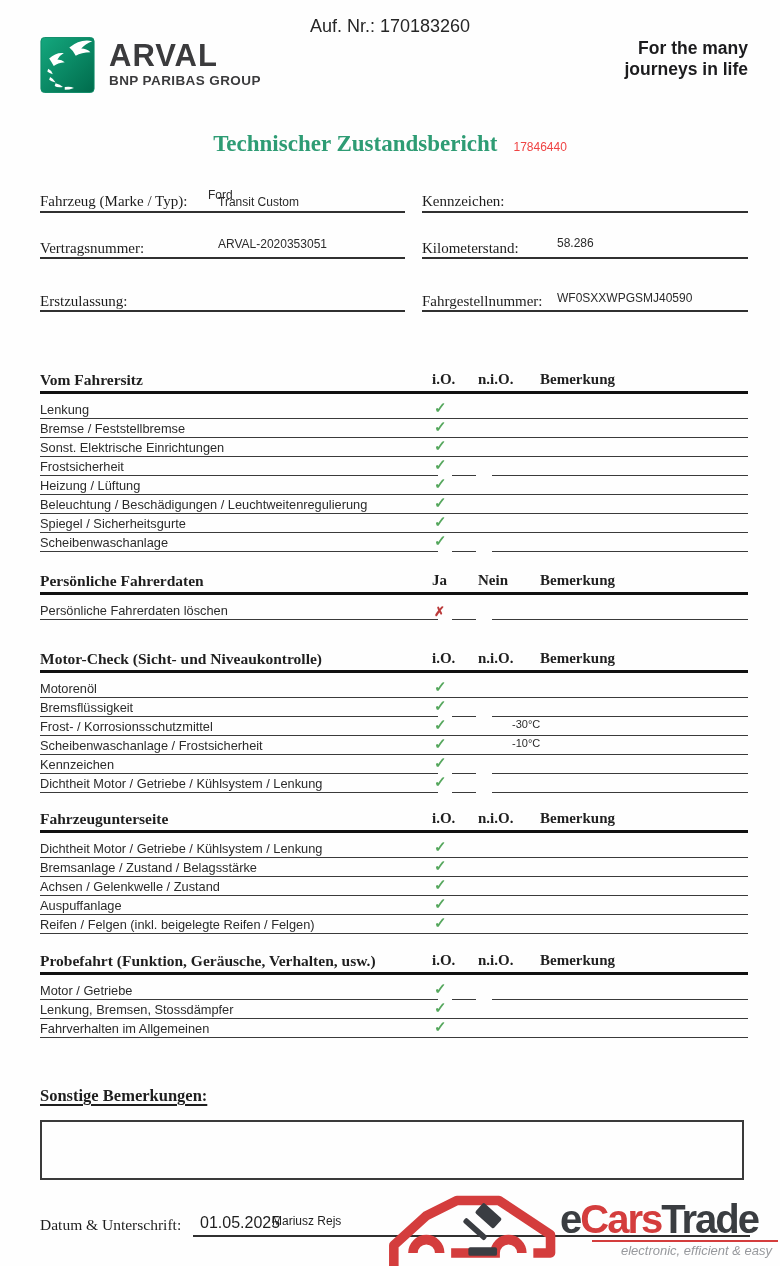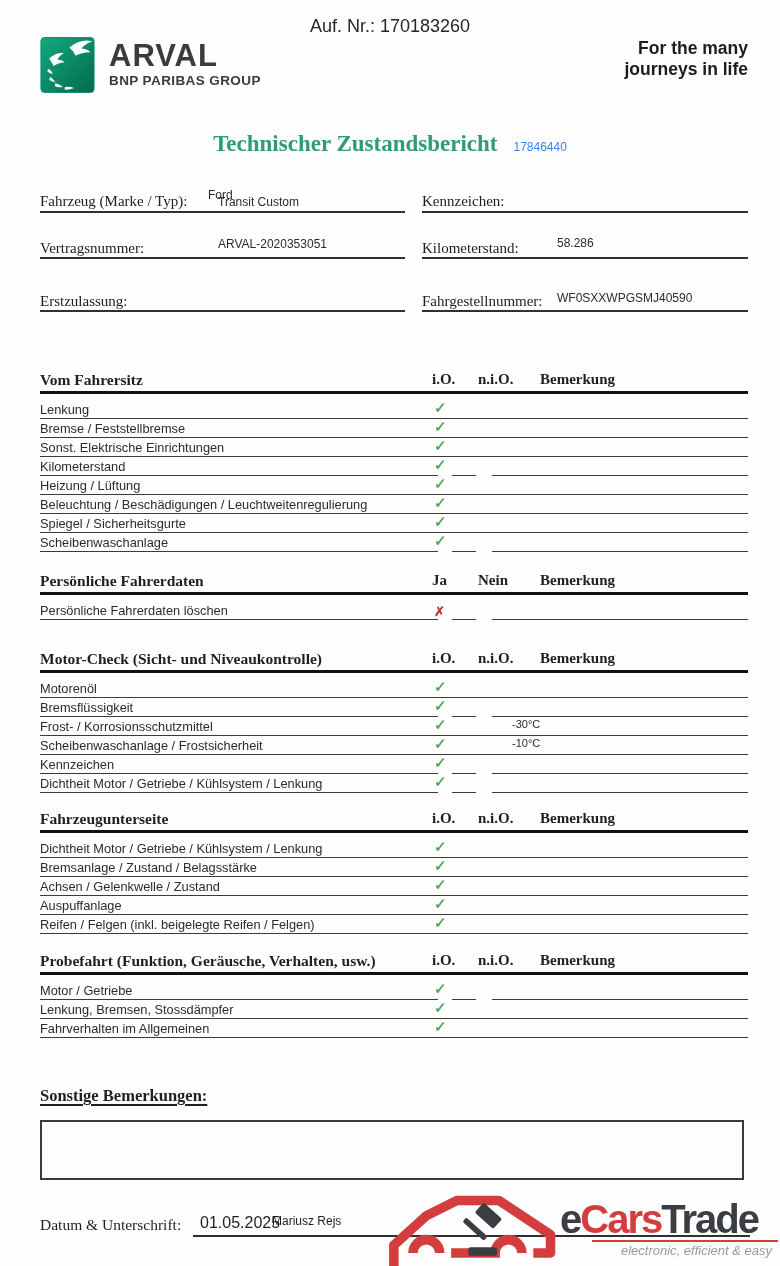--- a/index.html
+++ b/index.html
@@ -11,21 +11,21 @@
   
   .auf-nr{top:16px;left:0;width:100%;text-align:center;font-size:18px;color:#262626;}
   .brand{top:36px;left:40px;display:flex;align-items:flex-start;gap:14px;}
   .brand-name{font-size:31px;font-weight:bold;color:#3b3b3d;letter-spacing:1px;line-height:32px;margin-top:4px;}
   .brand-sub{font-size:13.5px;font-weight:bold;color:#3b3b3d;letter-spacing:.4px;margin-top:1px;}
   .slogan{top:38px;right:32px;text-align:right;font-size:17.5px;font-weight:600;line-height:21px;color:#1c1c1e;font-family:"Liberation Sans",sans-serif;}
 
   
   .title-row{top:131px;left:0;width:100%;text-align:center;}
   .doc-title{font-size:23px;font-weight:bold;color:#2e9c74;}
-  .doc-no{font-size:12px;margin-left:16px;color:#3b82f6;font-family:"Liberation Sans",sans-serif;}
+  .doc-no{font-size:12px;margin-left:16px;color:#ef4444;font-family:"Liberation Sans",sans-serif;}
 
   
   .lbl{font-size:15px;color:#1d1d1d;}
   .val{font-size:12px;color:#2b2b2b;font-family:"Liberation Sans",sans-serif;}
   .hline{height:0;border-top:2px solid #303030;}
 
   
   .section{position:absolute;left:40px;width:708px;}
   .sec-head{position:absolute;top:0;left:0;width:708px;height:19px;}
   .sec-title{position:absolute;left:0;top:0;font-size:15.5px;font-weight:bold;}
@@ -137,21 +137,21 @@
           <div class="row-label">Bremse / Feststellbremse</div>
           <div class="mark check">✓</div>
           <div class="row-line" style="left: 0px; width: 708px;"></div>
         </div>
         <div class="row" style="top: 67px;">
           <div class="row-label">Sonst. Elektrische Einrichtungen</div>
           <div class="mark check">✓</div>
           <div class="row-line" style="left: 0px; width: 708px;"></div>
         </div>
         <div class="row" style="top: 86px;">
-          <div class="row-label">Kilometerstand</div>
+          <div class="row-label">Frostsicherheit</div>
           <div class="mark check">✓</div>
           <div class="row-line" style="left: 0px; width: 398px;"></div>
           <div class="row-line" style="left: 412px; width: 24px;"></div>
           <div class="row-line" style="left: 452px; width: 256px;"></div>
         </div>
         <div class="row" style="top: 105px;">
           <div class="row-label">Heizung / Lüftung</div>
           <div class="mark check">✓</div>
           <div class="row-line" style="left: 0px; width: 708px;"></div>
         </div>

